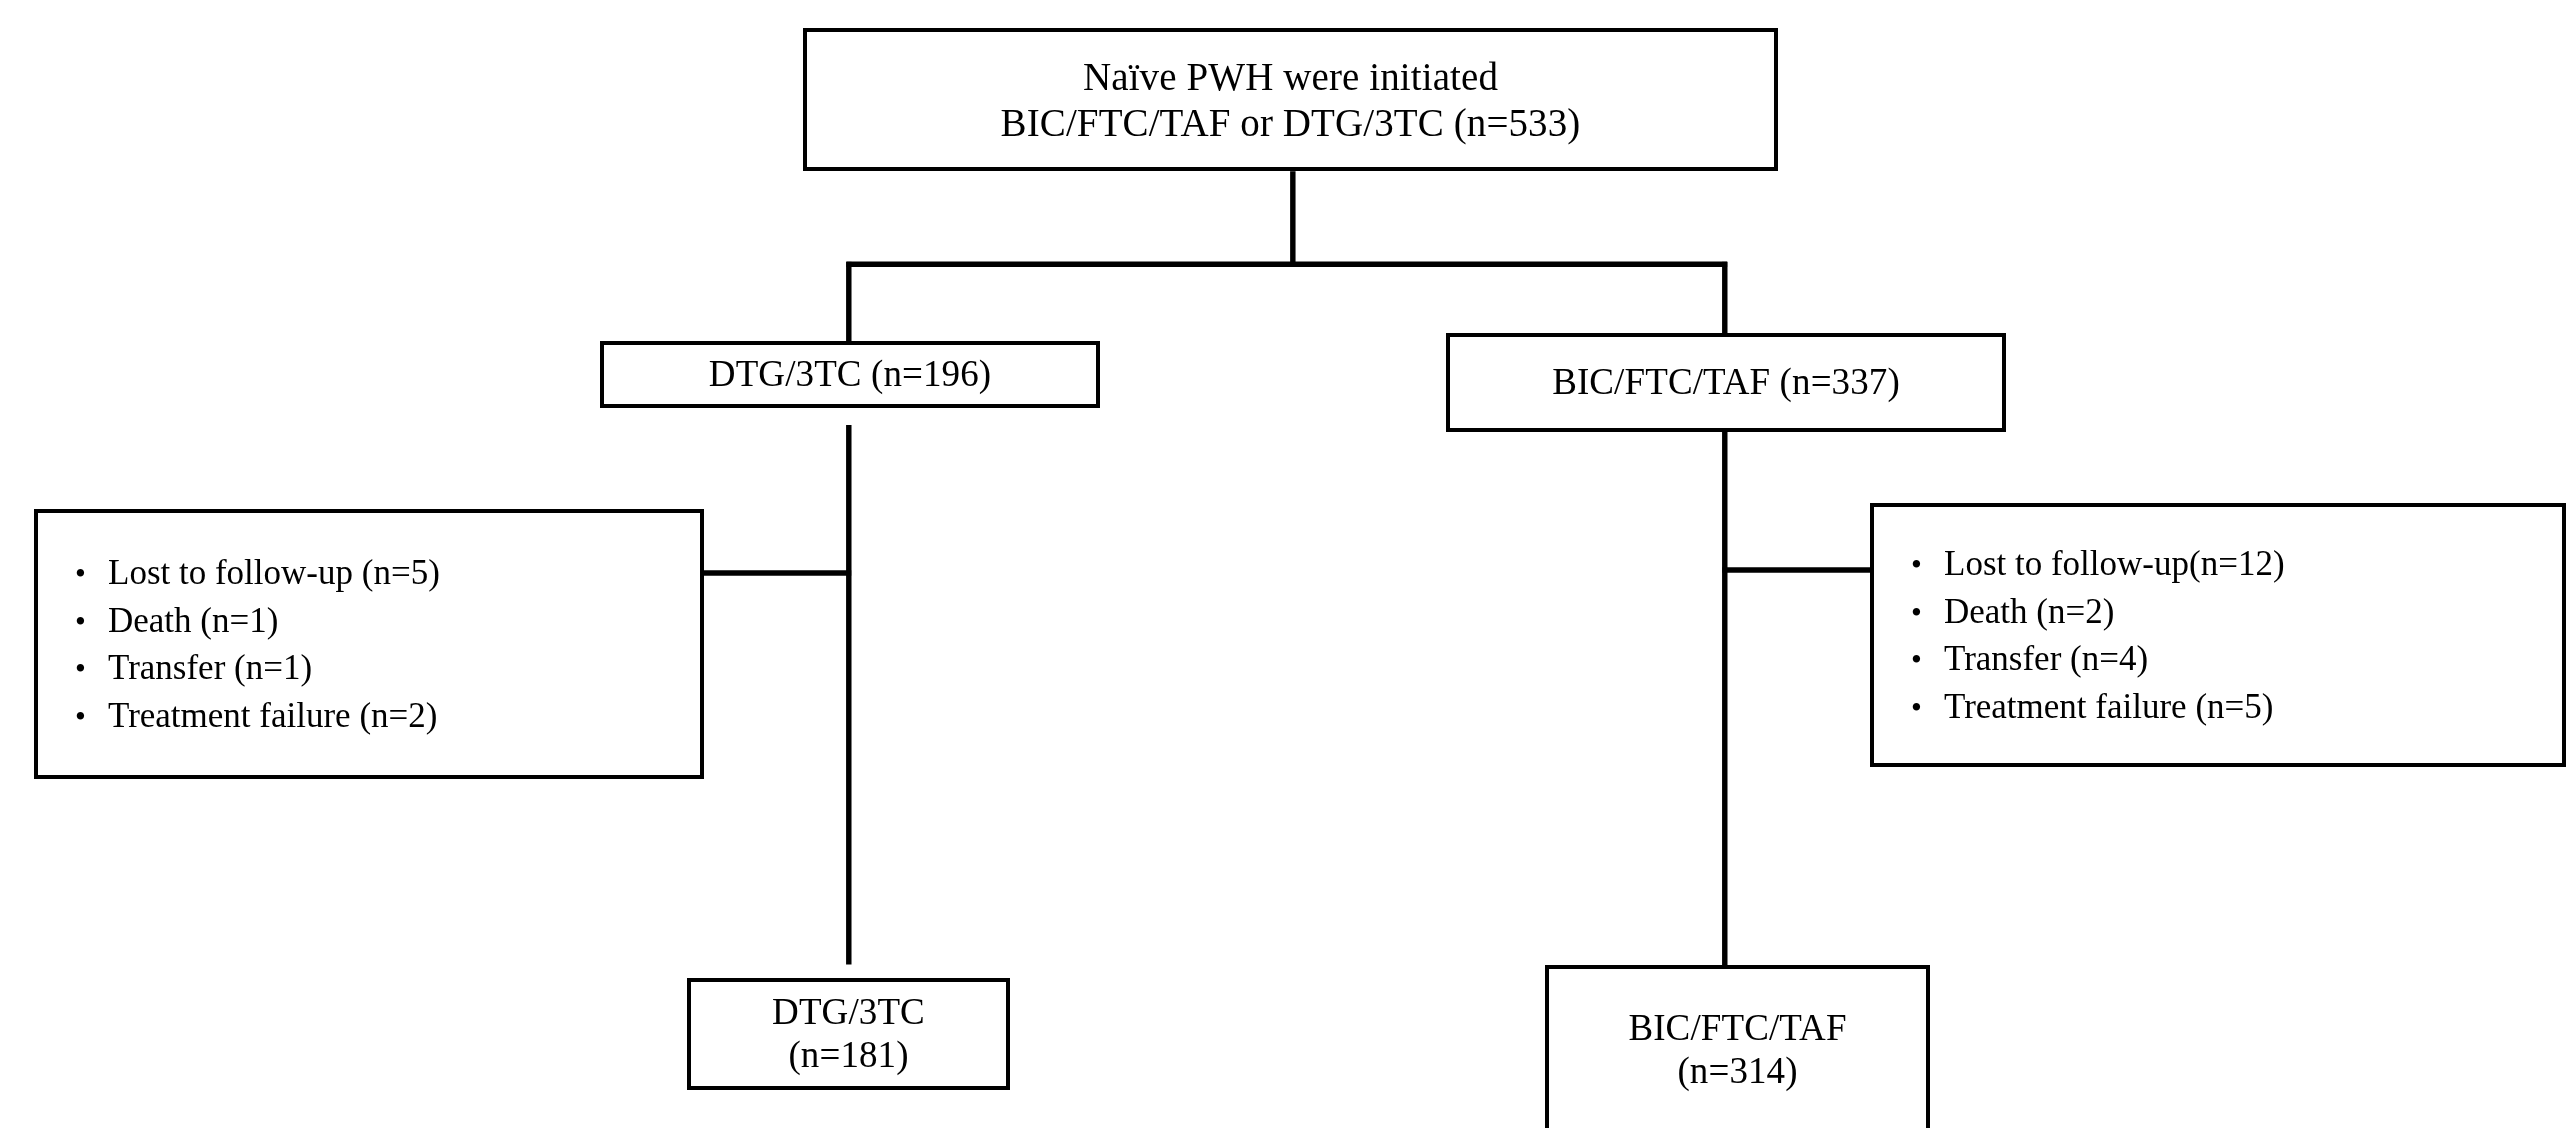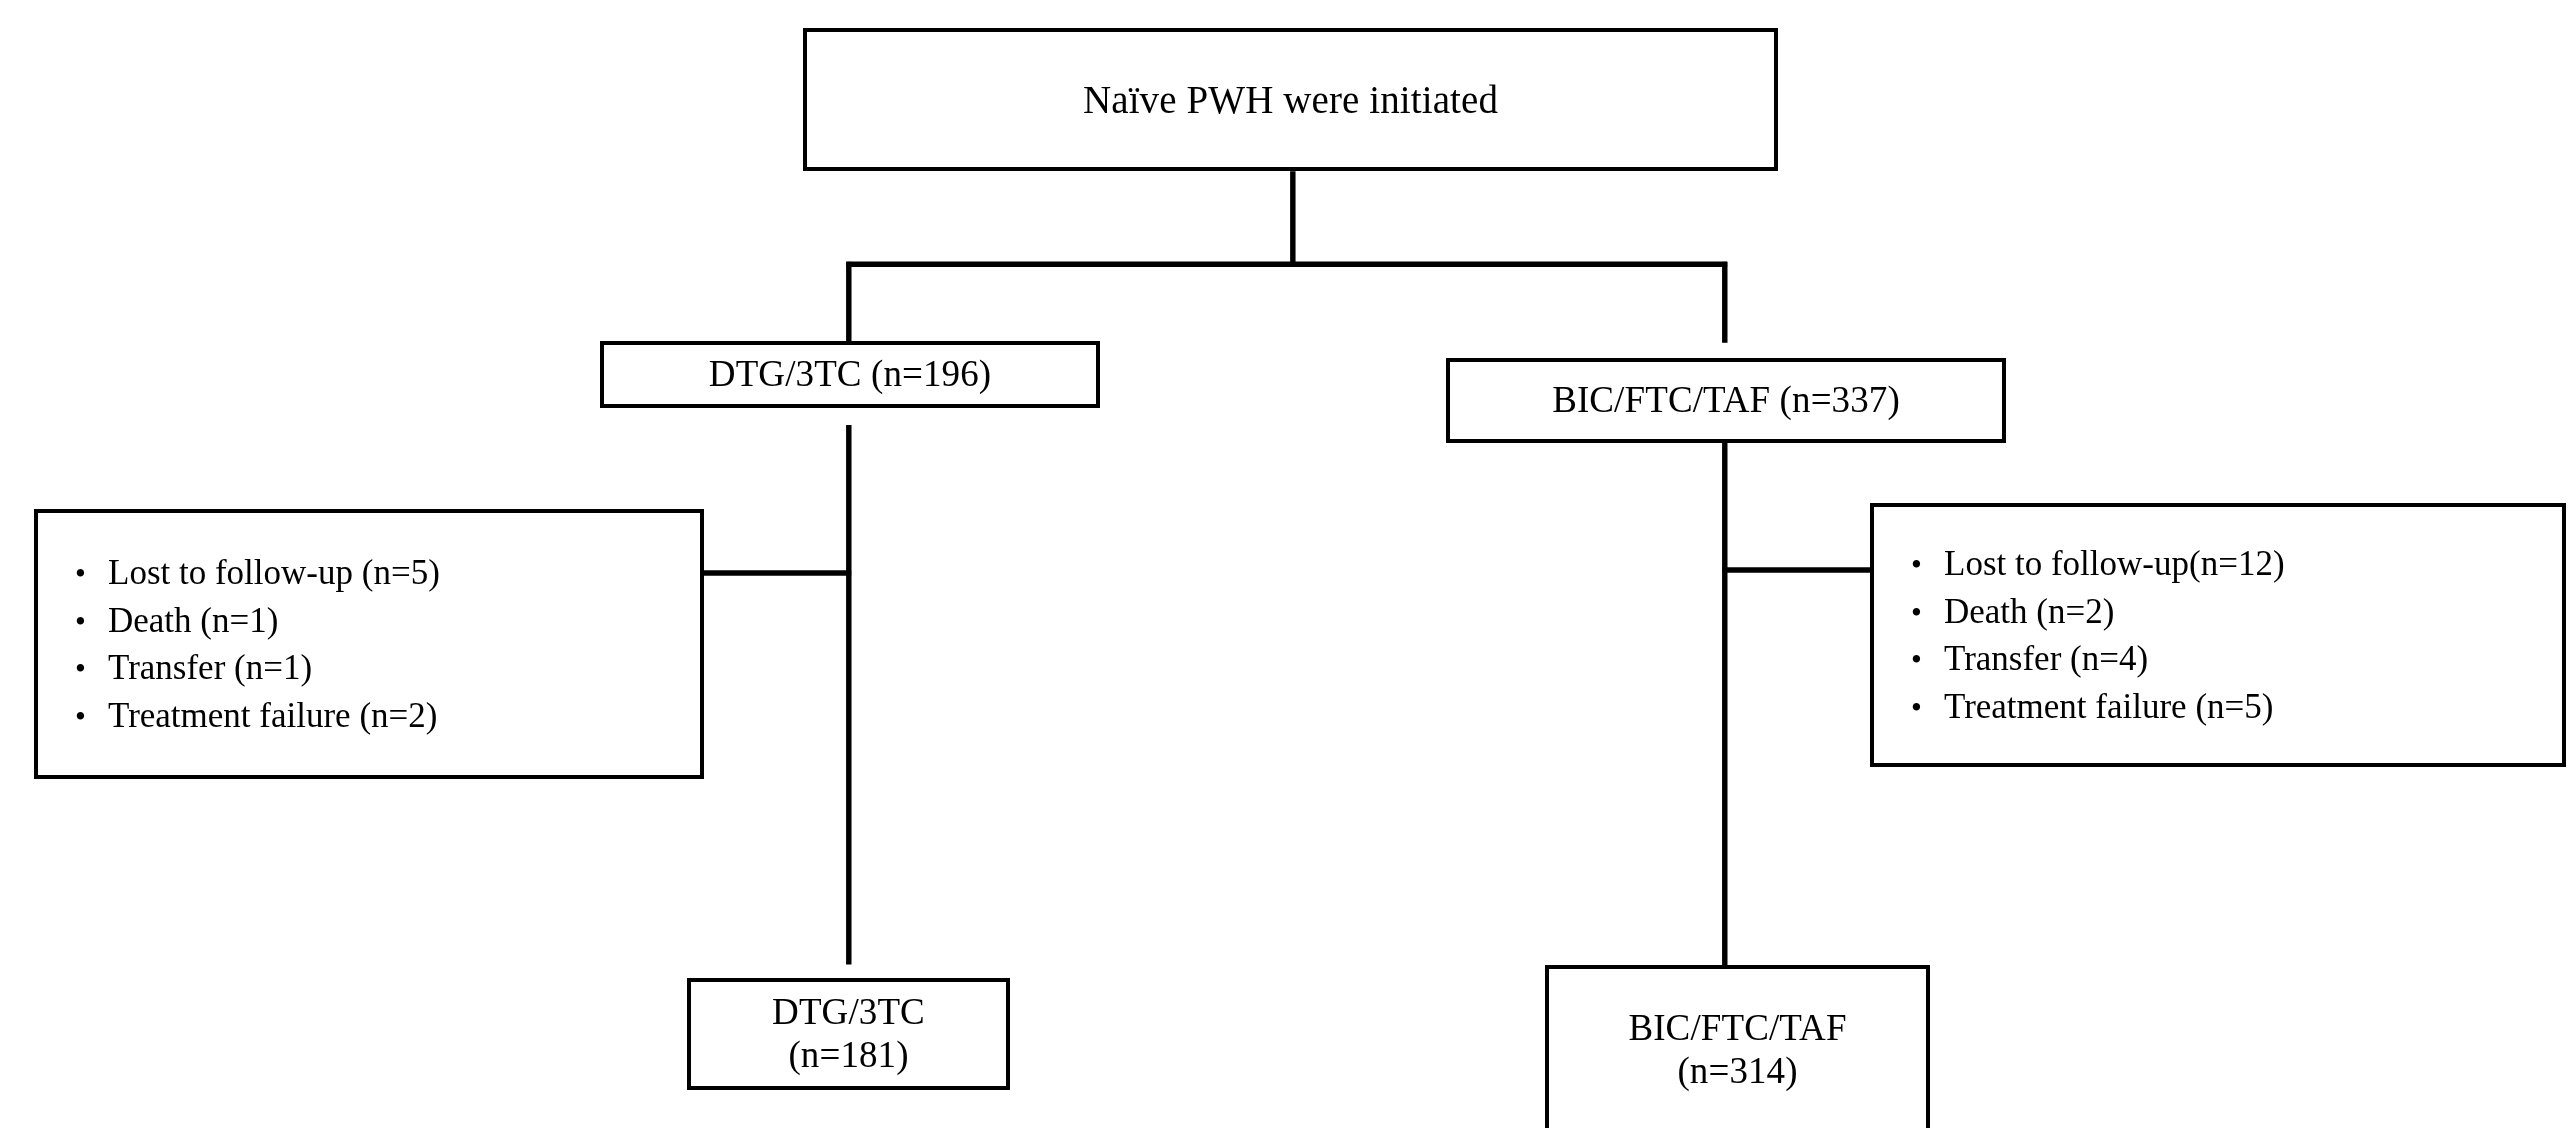--- a/index.html
+++ b/index.html
@@ -54,22 +54,22 @@
     left: 803px;  top: 28px;
     width: 975px; height: 143px;
   }
   #node-root .line { font-size: 39px; }
 
   #node-arm-dtg {
     left: 600px;  top: 341px;
     width: 500px; height: 67px;
   }
   #node-arm-bic {
-    left: 1446px; top: 358px;
-    width: 560px; height: 85px;
+    left: 1446px; top: 333px;
+    width: 560px; height: 99px;
   }
 
   #node-excl-left {
     left: 34px;   top: 509px;
     width: 670px; height: 270px;
     align-items: stretch;
     justify-content: center;
     padding: 6px 0 6px 0;
   }
   #node-excl-right {
@@ -134,20 +134,21 @@
       <line x1="1405" y1="703" x2="1405" y2="1596"></line>
       <line x1="2855" y1="703" x2="2855" y2="1601"></line>
 
       <line x1="1164" y1="948" x2="1409" y2="948"></line>
       <line x1="2851" y1="943" x2="3099" y2="943"></line>
     </g>
   </svg>
 
   <div class="node" id="node-root">
     <span class="line">Naïve PWH were initiated</span>
+    <span class="line">BIC/FTC/TAF or DTG/3TC (n=533)</span>
   </div>
 
   <div class="node" id="node-arm-dtg">
     <span class="line">DTG/3TC (n=196)</span>
   </div>
 
   <div class="node" id="node-arm-bic">
     <span class="line">BIC/FTC/TAF (n=337)</span>
   </div>
 

